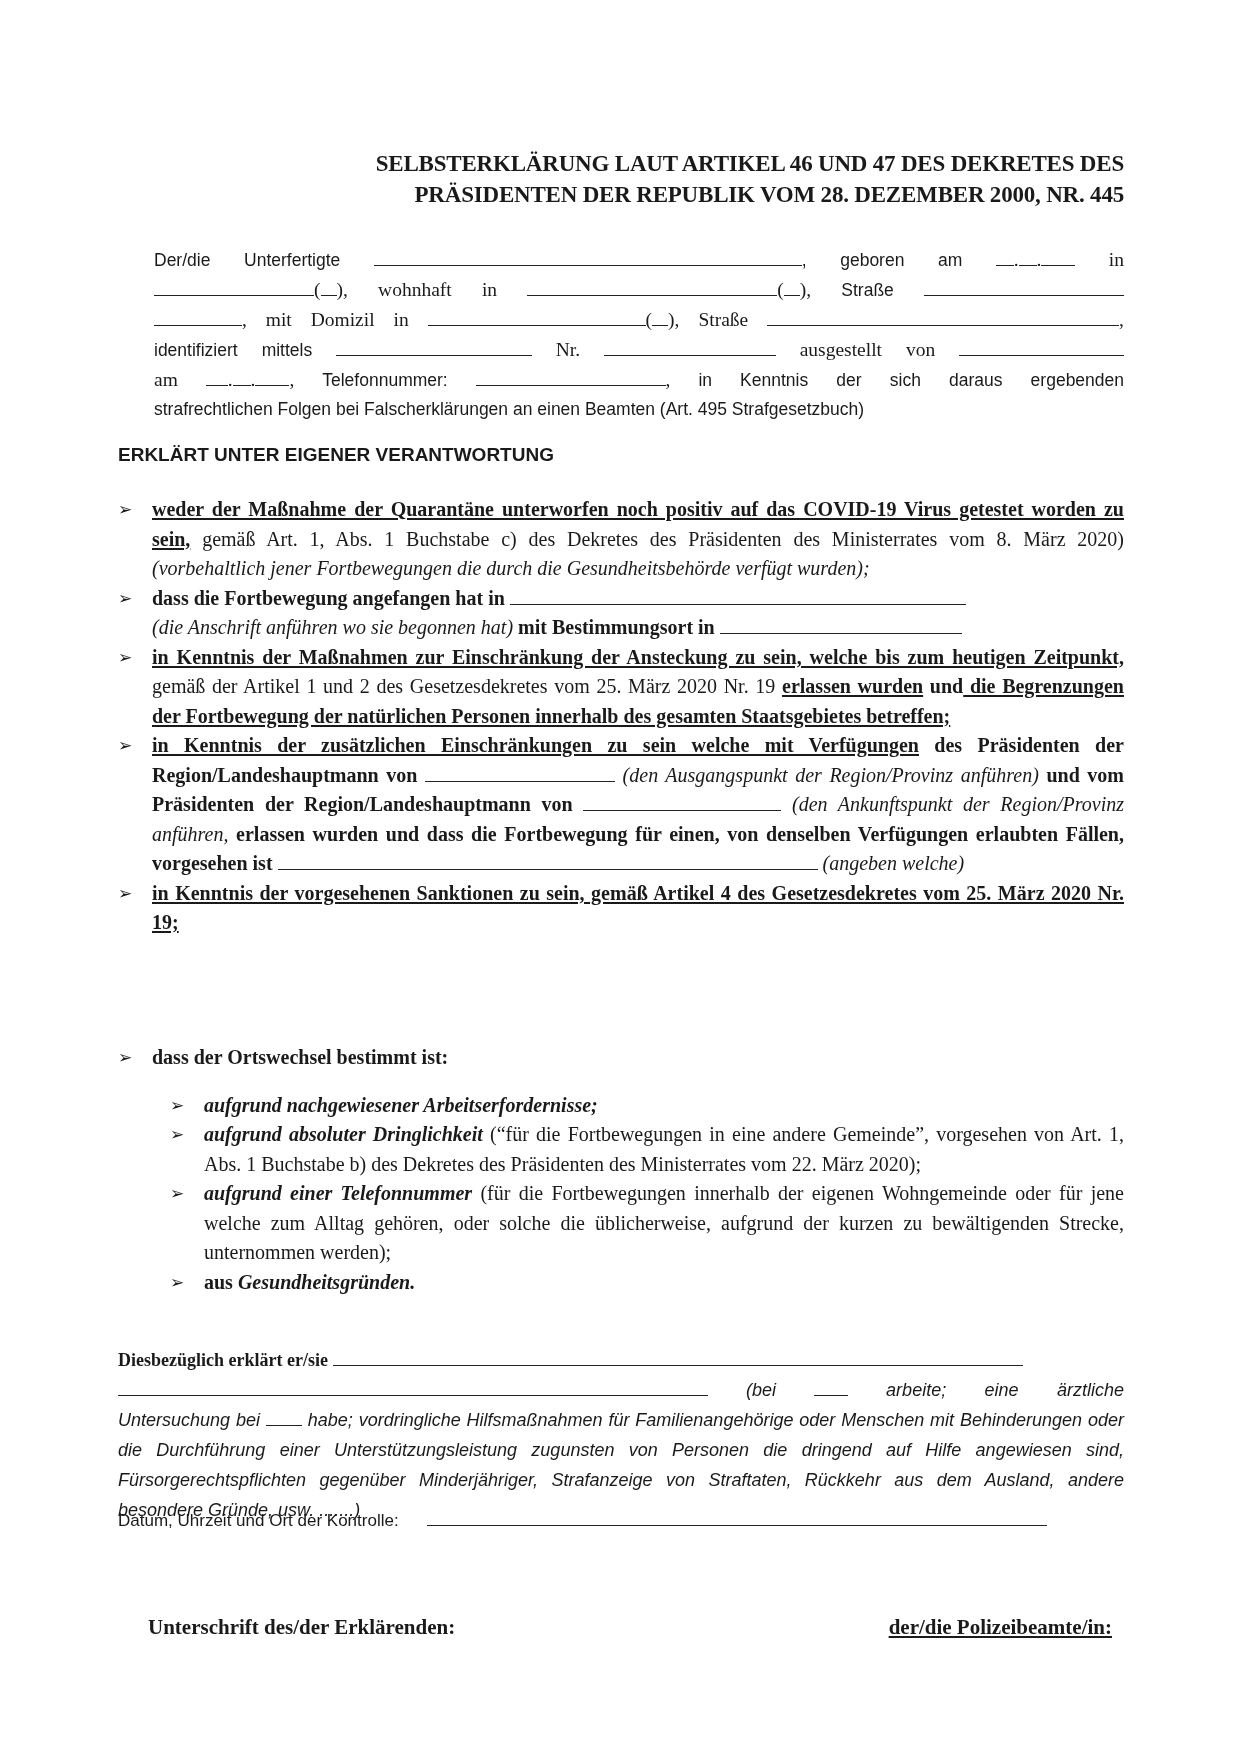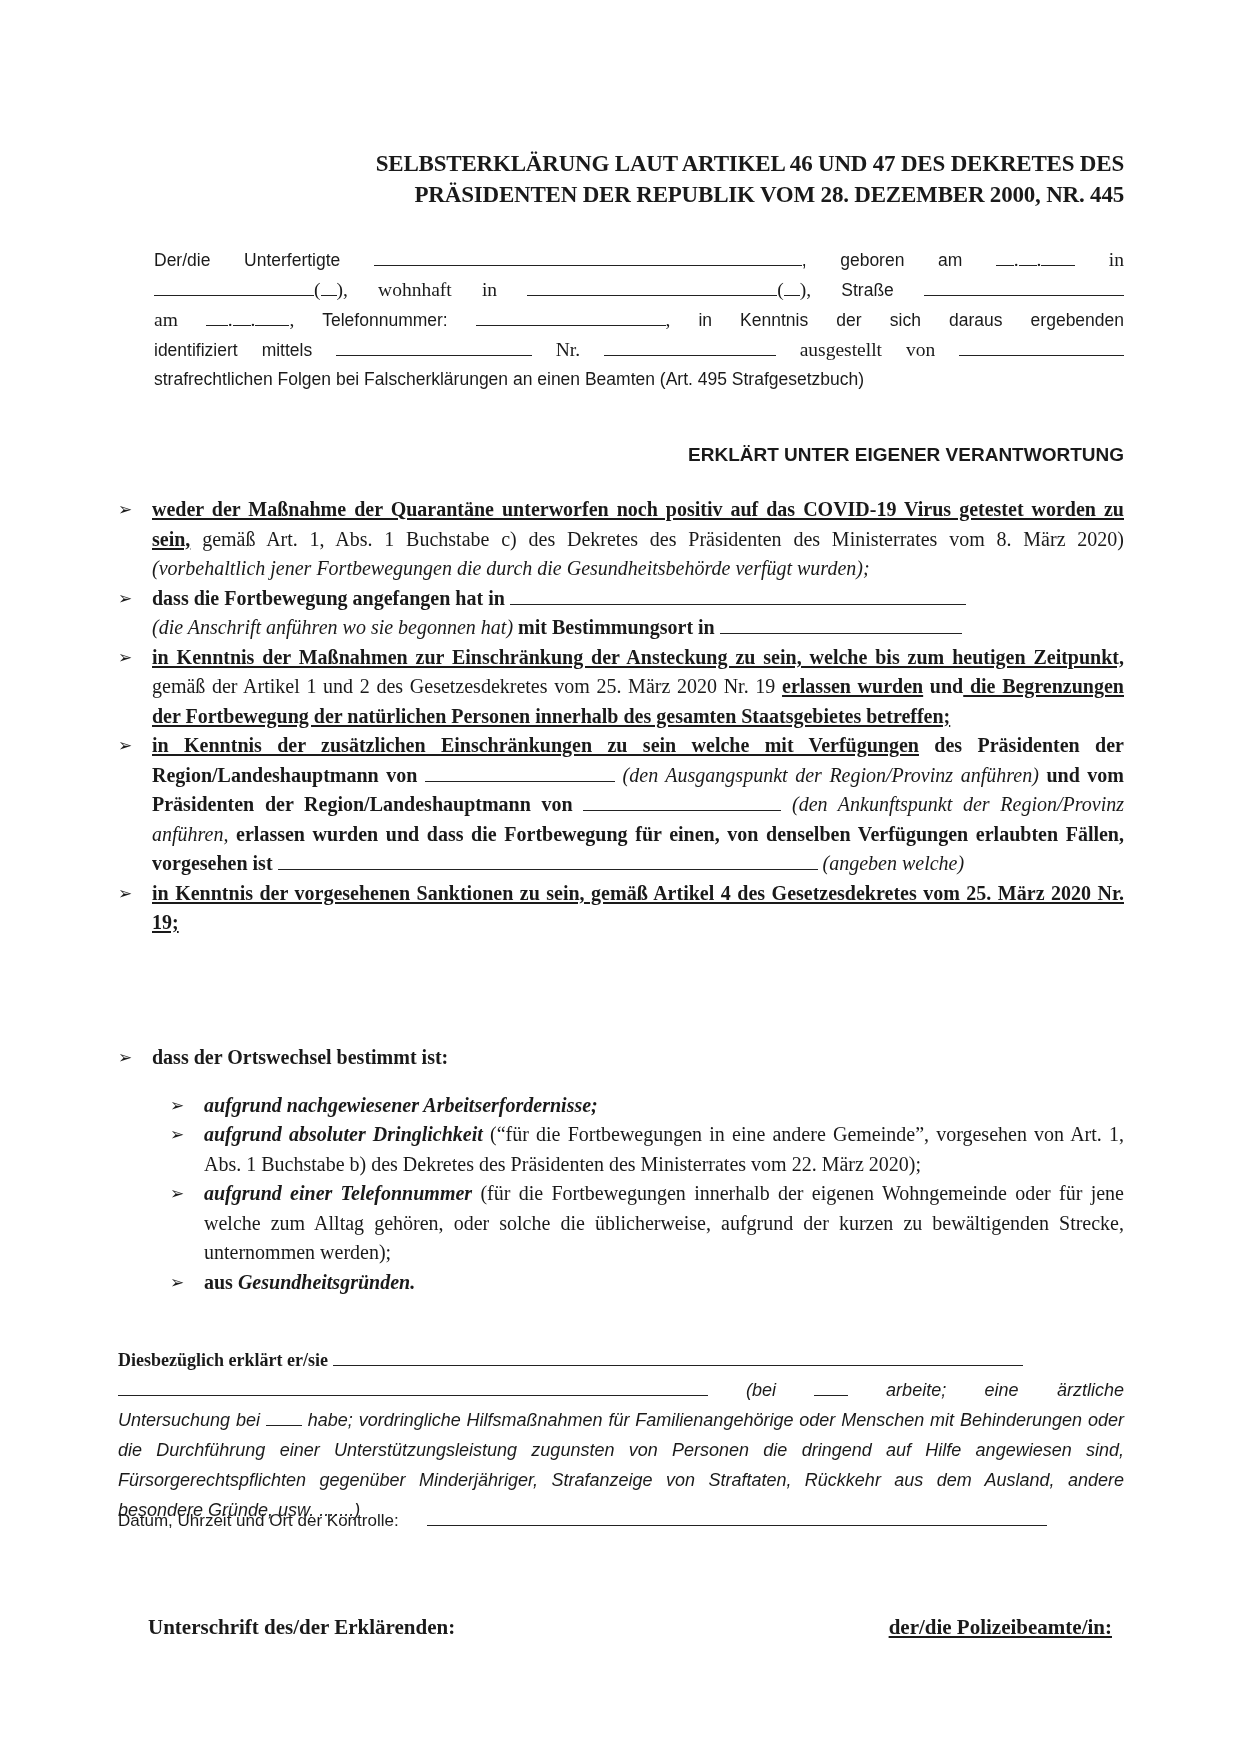--- a/index.html
+++ b/index.html
@@ -5,21 +5,21 @@
   html, body { margin:0; padding:0; background:#ffffff; }
   body { width:1240px; height:1753px; position:relative; color:#1a1a1a; overflow:hidden; }
   .page { position:absolute; left:118px; top:0; width:1006px; }
   .title { position:absolute; top:148px; left:0; width:1006px; text-align:right; font-family:"Liberation Serif", serif; font-weight:bold; font-size:23px; line-height:31px; letter-spacing:-0.2px; }
   .intro { position:absolute; top:245px; left:0; width:1006px; font-size:18.5px; line-height:29px; }
   .intro .l { display:block; text-align:justify; text-align-last:justify; white-space:nowrap;margin-left:36px; }
   .intro .l.last { text-align-last:left; }
   .blank { display:inline-block; border-bottom:1.4px solid #222; height:17px; vertical-align:baseline; }
   .s { font-family:"Liberation Sans", sans-serif; font-size:17.5px; }
   .r { font-family:"Liberation Serif", serif; font-size:19.5px; }
-  .heading { position:absolute; top:444px; left:0; width:1006px; text-align:right; font-family:"Liberation Sans", sans-serif; font-weight:bold; font-size:19px; }
+  .heading { position:absolute; top:444px; left:0; width:1006px; text-align:left; font-family:"Liberation Sans", sans-serif; font-weight:bold; font-size:19px; }
   .bullets { position:absolute; top:495px; left:0; width:1006px; font-family:"Liberation Serif", serif; font-size:20px; line-height:29.5px; }
   .bi { position:relative; padding-left:34px; text-align:justify; }
   .arrow { position:absolute; left:0; top:0; font-size:17px; }
   .u { text-decoration:underline; text-decoration-thickness:1.5px; text-underline-offset:2px; }
   b { font-weight:bold; }
   i { font-style:italic; }
   .sub { padding-left:52px; margin-top:0; }
   .sub .bi { padding-left:34px; }
   .dass2 { position:absolute; top:1043px; left:0; width:1006px; font-family:"Liberation Serif", serif; font-size:20px; line-height:29.5px; }
   .reason { position:absolute; top:1345px; left:0; width:1006px; font-size:18.5px; line-height:30px; }
@@ -45,33 +45,36 @@
     <span class="l">
       <span class="s">Der/die  Unterfertigte</span>
       <span class="blank" style="width:428px"></span><span class="s">, geboren  am</span>
       <span class="blank" style="width:18px"></span><span class="r">.</span><span class="blank" style="width:18px"></span><span class="r">.</span><span class="blank" style="width:34px"></span>
       <span class="r">in</span>
     </span>
     <span class="l">
       <span class="blank" style="width:160px"></span><span class="r">(</span><span class="blank" style="width:16px"></span><span class="r">),</span><span class="r"> wohnhaft in </span><span class="blank" style="width:250px"></span><span class="r">(</span><span class="blank" style="width:16px"></span><span class="r">),</span><span class="s"> Straße </span><span class="blank" style="width:200px"></span>
     </span>
     <span class="l">
-      <span class="r">am</span>
-      <span class="blank" style="width:22px"></span><span class="r">.</span><span class="blank" style="width:18px"></span><span class="r">.</span><span class="blank" style="width:34px"></span><span class="r">,</span>
-      <span class="s">Telefonnummer:</span>
-      <span class="blank" style="width:190px"></span><span class="r">,</span>
-      <span class="s">in Kenntnis der sich daraus ergebenden</span>
+      <span class="blank" style="width:88px"></span><span class="r">,</span><span class="r"> mit Domizil in </span><span class="blank" style="width:218px"></span><span class="r">(</span><span class="blank" style="width:16px"></span><span class="r">),</span><span class="r"> Straße </span><span class="blank" style="width:352px"></span><span class="r">,</span>
     </span>
     <span class="l">
       <span class="s">identifiziert mittels</span>
       <span class="blank" style="width:196px"></span>
       <span class="r">Nr.</span>
       <span class="blank" style="width:172px"></span>
       <span class="r">ausgestellt von</span>
       <span class="blank" style="width:165px"></span>
+    </span>
+    <span class="l">
+      <span class="r">am</span>
+      <span class="blank" style="width:22px"></span><span class="r">.</span><span class="blank" style="width:18px"></span><span class="r">.</span><span class="blank" style="width:34px"></span><span class="r">,</span>
+      <span class="s">Telefonnummer:</span>
+      <span class="blank" style="width:190px"></span><span class="r">,</span>
+      <span class="s">in Kenntnis der sich daraus ergebenden</span>
     </span>
     <span class="l last">
       <span class="s">strafrechtlichen Folgen bei Falscherklärungen an einen Beamten (Art. 495 Strafgesetzbuch)</span>
     </span>
   </div>
 
   <div class="heading">ERKLÄRT UNTER EIGENER VERANTWORTUNG</div>
 
   <div class="bullets">
     <div class="bi">

